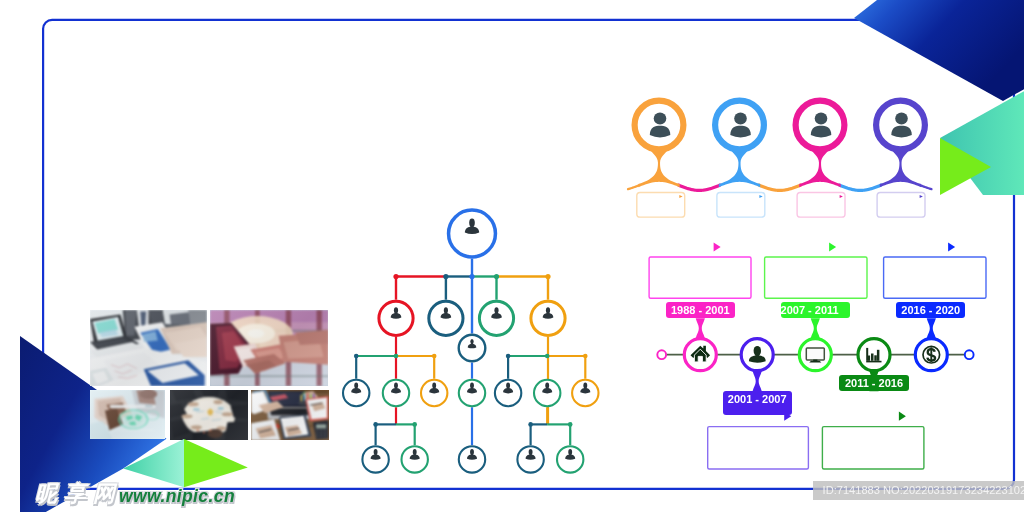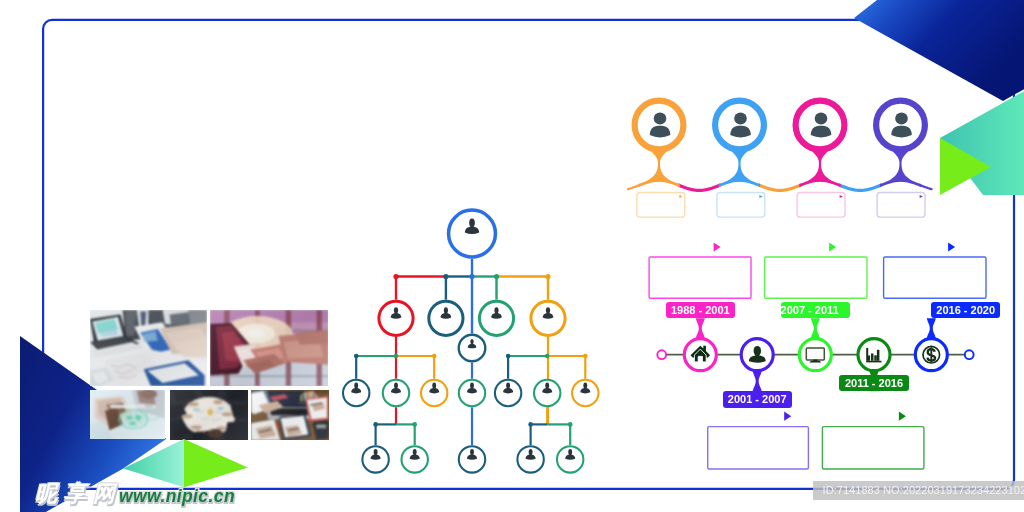--- a/index.html
+++ b/index.html
@@ -455,22 +455,22 @@
       <rect x="851" y="353.5" width="2.5" height="7.3" fill="#17301a"></rect>
       <rect x="854.3" y="355.3" width="2.5" height="5.5" fill="#17301a"></rect>
       <rect x="856.9" y="349.8" width="2.5" height="11" fill="#17301a"></rect>
       <rect x="846.2" y="360.8" width="15.3" height="1.6" fill="#17301a"></rect>
       <circle cx="911.3" cy="354.7" r="8.3" fill="none" stroke="#17301a" stroke-width="1.7"></circle>
       <path d="M 914.6999999999999 351.8 C 914.3 349.7 912.5999999999999 349.09999999999997 911.1999999999999 349.09999999999997 C 909.0999999999999 349.09999999999997 907.6999999999999 350.3 907.6999999999999 352.2 C 907.6999999999999 354.2 909.5 354.9 911.5 355.4 C 913.5999999999999 355.9 915.0999999999999 356.59999999999997 915.0999999999999 358.09999999999997 C 915.0999999999999 359.7 913.5 360.59999999999997 911.4 360.59999999999997 C 909.3 360.59999999999997 907.6999999999999 359.8 907.4 357.59999999999997" fill="none" stroke="#17301a" stroke-width="2.3" stroke-linecap="butt"></path>
       <rect x="910.3499999999999" y="347.3" width="1.9" height="14.6" fill="#17301a"></rect>
     </svg>
   <div id="timeline-labels">
       <div class="tl-label" style="position: absolute; left: 645.6px; top: 302px; width: 69.4px; height: 16.3px; line-height: 16.3px; background: rgb(251, 35, 198); color: rgb(255, 255, 255); font-weight: bold; font-size: 11px; text-align: center; border-radius: 3px;">1988 - 2001</div>
-      <div class="tl-label" style="position: absolute; left: 702.6px; top: 391.3px; width: 69.2px; height: 17px; line-height: 16.3px; background: rgb(76, 31, 238); color: rgb(255, 255, 255); font-weight: bold; font-size: 11px; text-align: center; border-radius: 3px;">2001 - 2007</div>
+      <div class="tl-label" style="position: absolute; left: 702.6px; top: 391.3px; width: 69.2px; height: 24px; line-height: 16.3px; background: rgb(76, 31, 238); color: rgb(255, 255, 255); font-weight: bold; font-size: 11px; text-align: center; border-radius: 3px;">2001 - 2007</div>
       <div class="tl-label" style="position: absolute; left: 760.6px; top: 302px; width: 69.4px; height: 16.3px; line-height: 16.3px; background: rgb(43, 245, 43); color: rgb(255, 255, 255); font-weight: bold; font-size: 11px; text-align: left; border-radius: 3px;">2007 - 2011</div>
       <div class="tl-label" style="position: absolute; left: 819.3px; top: 375px; width: 69.4px; height: 16.3px; line-height: 16.3px; background: rgb(10, 138, 20); color: rgb(255, 255, 255); font-weight: bold; font-size: 11px; text-align: center; border-radius: 3px;">2011 - 2016</div>
-      <div class="tl-label" style="position: absolute; left: 911px; top: 302px; width: 69.4px; height: 16.3px; line-height: 16.3px; background: rgb(10, 42, 255); color: rgb(255, 255, 255); font-weight: bold; font-size: 11px; text-align: center; border-radius: 3px;">2016 - 2020</div>
+      <div class="tl-label" style="position: absolute; left: 876px; top: 302px; width: 69.4px; height: 16.3px; line-height: 16.3px; background: rgb(10, 42, 255); color: rgb(255, 255, 255); font-weight: bold; font-size: 11px; text-align: center; border-radius: 3px;">2016 - 2020</div>
     </div>
 
   <div class="wm-cn" style="left:15px;top:483px;font-size:22px;line-height:22px;letter-spacing:7px">昵享网</div>
   <div class="wm-url" style="left:99px;top:488px;font-size:17.5px;line-height:17.5px;letter-spacing:0.4px">www.nipic.cn</div>
   <div class="idbar" style="left:792.6px;top:481px">ID:7141883 NO:20220319173234223102</div>
 </div>
 
 </body></html>

